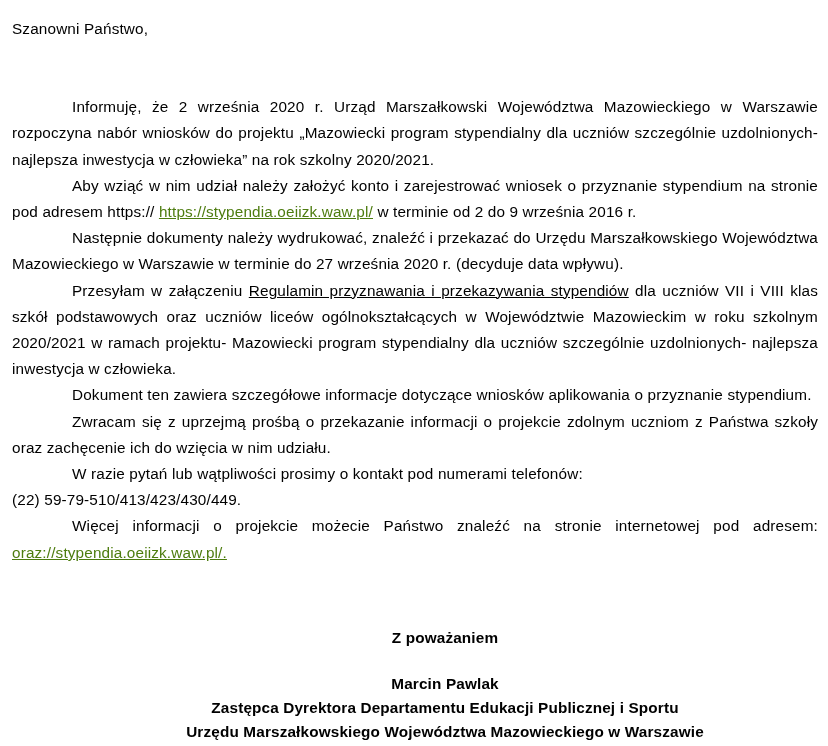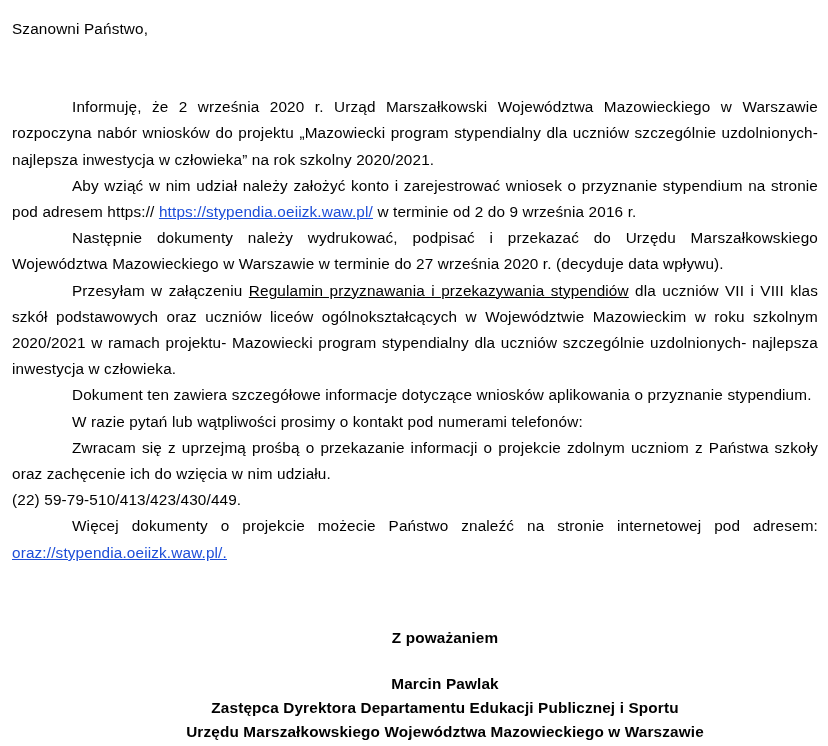--- a/index.html
+++ b/index.html
@@ -42,21 +42,21 @@
     margin-bottom: 0;
   }
   .gap-after-salutation {
     height: 52px;
   }
   b, strong {
     font-weight: normal;
   }
   .link {
     text-decoration: underline;
-    color: #1d4ed8;
+    color: #4d7c0f;
     cursor: pointer;
   }
   .uline {
     text-decoration: underline;
   }
   .signature {
     margin-top: 60px;
     width: 806px;
     text-align: center;
   }
@@ -78,27 +78,27 @@
 
 <div class="page">
   <div class="doc-body">
 
     <p class="salutation plain">Szanowni Państwo,</p>
 
     <div class="gap-after-salutation"></div>
 
     <p class="indent" id="para-0"><span>Informuję, że </span><b>2 września 2020 r.</b><span> Urząd Marszałkowski Województwa Mazowieckiego w Warszawie rozpoczyna nabór wniosków do projektu „Mazowiecki program stypendialny dla uczniów szczególnie uzdolnionych- najlepsza inwestycja w człowieka” na rok szkolny 2020/2021.</span></p>
     <p class="indent" id="para-1"><span>Aby wziąć w nim udział należy założyć konto i zarejestrować wniosek o przyznanie stypendium na stronie pod adresem https:// </span><span class="link">https://stypendia.oeiizk.waw.pl/</span><span> w terminie </span><b>od 2 do 9 września 2016 r.</b></p>
-    <p class="indent" id="para-2"><span>Następnie dokumenty należy wydrukować, podpisać i przekazać do Urzędu Marszałkowskiego Województwa Mazowieckiego w Warszawie w terminie </span><b>do 27 września 2020 r.</b><span> (decyduje data wpływu).</span></p>
+    <p class="indent" id="para-2"><span>Następnie dokumenty należy wydrukować, znaleźć i przekazać do Urzędu Marszałkowskiego Województwa Mazowieckiego w Warszawie w terminie </span><b>do 27 września 2020 r.</b><span> (decyduje data wpływu).</span></p>
     <p class="indent" id="para-3"><span>Przesyłam w załączeniu </span><span class="uline">Regulamin przyznawania i przekazywania stypendiów</span><span> dla uczniów VII i VIII klas szkół podstawowych oraz uczniów liceów ogólnokształcących w Województwie Mazowieckim w roku szkolnym 2020/2021 w ramach projektu- Mazowiecki program stypendialny dla uczniów szczególnie uzdolnionych- najlepsza inwestycja w człowieka.</span></p>
     <p class="indent" id="para-4"><span>Dokument ten zawiera szczegółowe informacje dotyczące wniosków aplikowania o przyznanie stypendium.</span></p>
+    <p class="indent" id="para-5"><span>Zwracam się z uprzejmą prośbą o przekazanie informacji o projekcie zdolnym uczniom z Państwa szkoły oraz zachęcenie ich do wzięcia w nim udziału.</span></p>
     <p class="indent" id="para-6"><span>W razie pytań lub wątpliwości prosimy o kontakt pod numerami telefonów:</span></p>
-    <p class="indent" id="para-5"><span>Zwracam się z uprzejmą prośbą o przekazanie informacji o projekcie zdolnym uczniom z Państwa szkoły oraz zachęcenie ich do wzięcia w nim udziału.</span></p>
     <p class="plain" id="para-7"><span>(22) 59-79-510/413/423/430/449.</span></p>
-    <p class="indent" id="para-8"><span>Więcej dokumenty o projekcie możecie Państwo znaleźć na stronie internetowej pod adresem: </span><span class="link">oraz://stypendia.oeiizk.waw.pl/.</span></p>
+    <p class="indent" id="para-8"><span>Więcej informacji o projekcie możecie Państwo znaleźć na stronie internetowej pod adresem: </span><span class="link">oraz://stypendia.oeiizk.waw.pl/.</span></p>
 
     <div class="signature">
       <p>Z poważaniem</p>
       <div class="sig-gap"></div>
       <p>Marcin Pawlak</p>
       <p>Zastępca Dyrektora Departamentu Edukacji Publicznej i Sportu</p>
       <p>Urzędu Marszałkowskiego Województwa Mazowieckiego w Warszawie</p>
       <p>/- podpisano kwalifikowanym podpisem elektronicznym/</p>
     </div>
 

